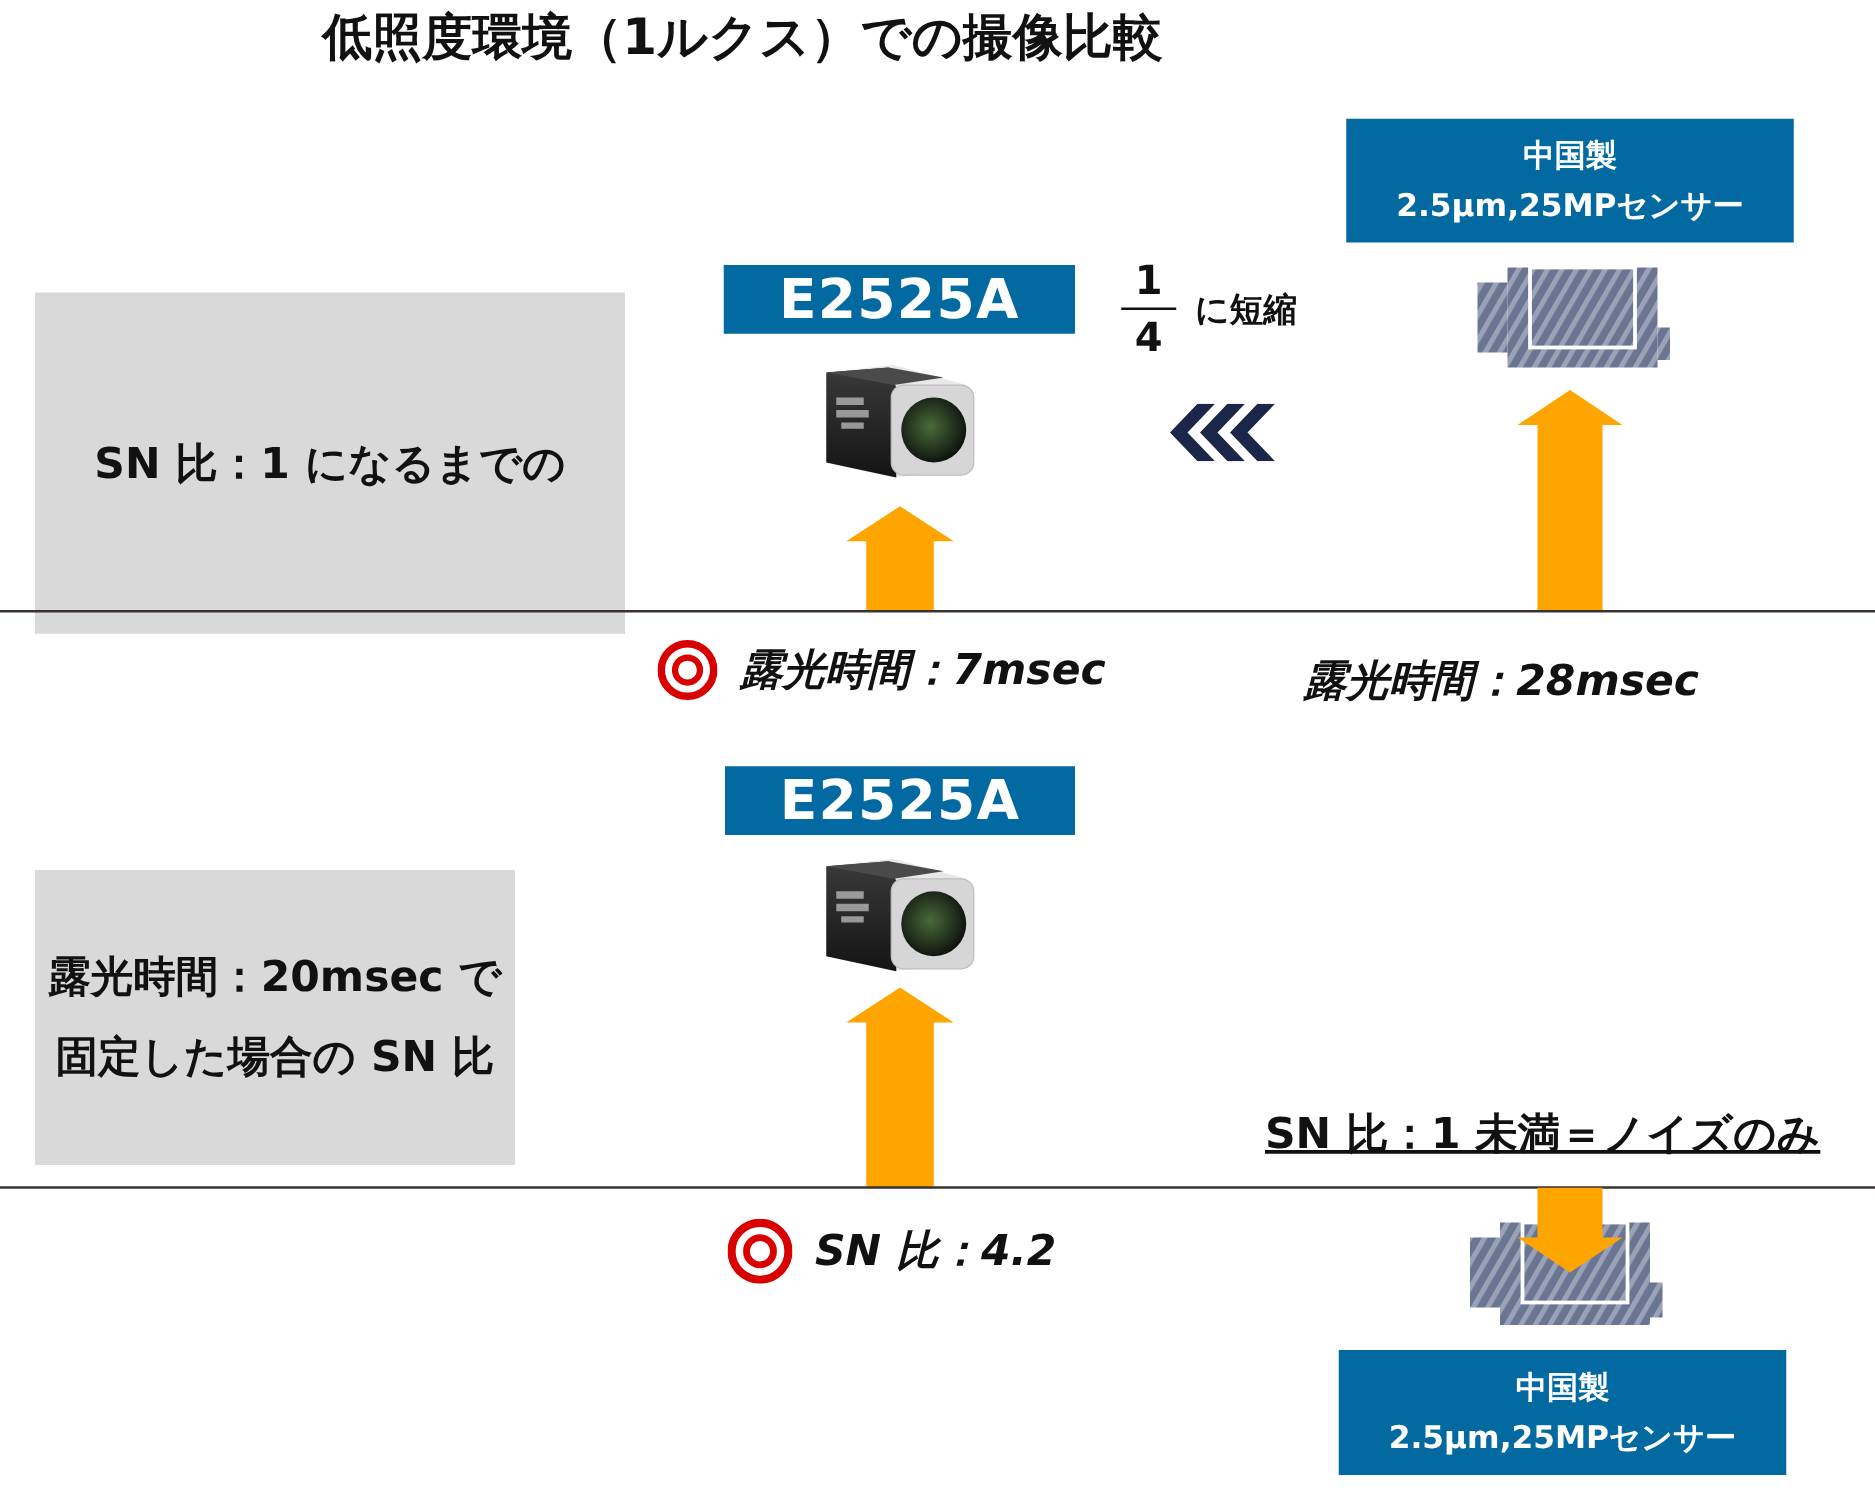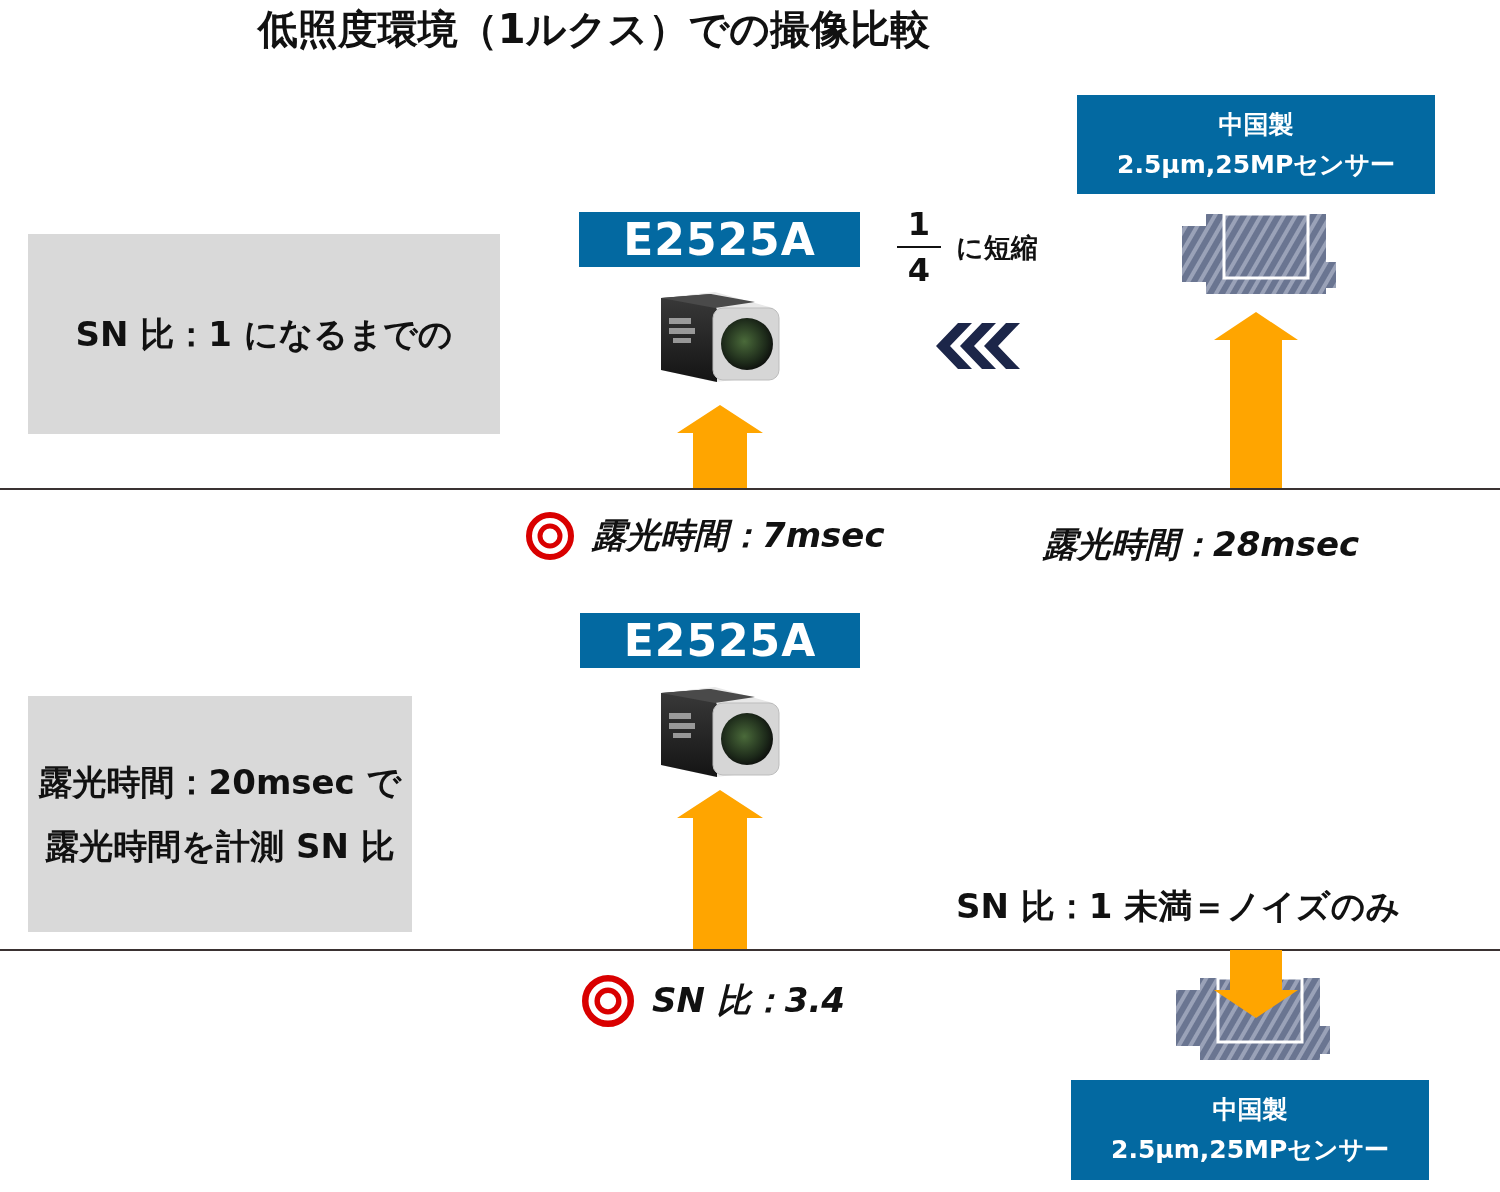--- a/index.html
+++ b/index.html
@@ -38,21 +38,21 @@
     <radialGradient id="lens" cx="0.45" cy="0.45" r="0.6">
       <stop offset="0" stop-color="#4a6a3a"></stop>
       <stop offset="0.7" stop-color="#1d2a1a"></stop>
       <stop offset="1" stop-color="#0b0b0b"></stop>
     </radialGradient>
   </defs>
 </svg>
 
 <div class="abs title">低照度環境（1ルクス）での撮像比較</div>
 
-<div class="abs graybox" style="left:28px; top:234px; width:472px; height:200px;">
+<div class="abs graybox" style="left:28px; top:234px; width:472px; height:273px;">
   <div>SN 比：1 になるまでの</div>
 </div>
 
 <div class="abs navylabel model" style="left:579px; top:212px; width:281px; height:55px;">
   <span>E2525A</span>
 </div>
 
 <svg class="abs" style="left:655px; top:290px;" width="130" height="95" viewBox="0 0 130 95">
   <polygon points="6,8 60,2 118,18 118,86 60,92 6,80" fill="#e8e8e8"></polygon>
   <polygon points="6,8 56,4 62,20 62,92 6,80" fill="url(#camBody)"></polygon>
@@ -124,37 +124,37 @@
   <circle cx="92" cy="54" r="26" fill="url(#lens)"></circle>
   <g fill="#c8c8c8" opacity="0.7">
     <rect x="14" y="28" width="22" height="6"></rect>
     <rect x="14" y="38" width="26" height="6"></rect>
     <rect x="18" y="48" width="18" height="5"></rect>
   </g>
 </svg>
 
 <div class="abs graybox" style="left:28px; top:696px; width:384px; height:236px;">
   <div>露光時間：20msec で</div>
-  <div>露光時間を計測 SN 比</div>
+  <div>固定した場合の SN 比</div>
 </div>
 
 <svg class="abs" style="left:677px; top:790px;" width="86" height="160" viewBox="0 0 86 160">
   <polygon points="43,0 86,28 70,28 70,160 16,160 16,28 0,28" fill="#ffa500"></polygon>
 </svg>
 
-<div class="abs note" style="left:956px; top:884px;">SN 比：1 未満＝ノイズのみ</div>
+<div class="abs note" style="left:1012px; top:884px;text-decoration:underline;">SN 比：1 未満＝ノイズのみ</div>
 
 <div class="abs hline" style="top:949px;"></div>
 
 <div class="abs result" style="left:582px; top:975px;">
   <svg class="target" viewBox="0 0 48 48" style="width:52px;height:52px;">
     <circle cx="24" cy="24" r="21" fill="none" stroke="#d90000" stroke-width="6"></circle>
     <circle cx="24" cy="24" r="10" fill="none" stroke="#d90000" stroke-width="5"></circle>
   </svg>
-  <span>SN 比：3.4</span>
+  <span>SN 比：4.2</span>
 </div>
 
 <svg class="abs" style="left:1174px; top:950px;" width="160" height="112" viewBox="0 0 160 112">
   <rect x="2" y="40" width="24" height="56" fill="url(#stripes)"></rect>
   <rect x="26" y="28" width="120" height="82" fill="url(#stripes)"></rect>
   <rect x="146" y="76" width="10" height="28" fill="url(#stripes)"></rect>
   <rect x="44" y="28" width="84" height="64" fill="url(#stripes)" stroke="#ffffff" stroke-width="3"></rect>
 </svg>
 <svg class="abs" style="left:1214px; top:950px;" width="84" height="96" viewBox="0 0 84 96">
   <polygon points="16,0 68,0 68,40 84,40 42,68 0,40 16,40" fill="#ffa500"></polygon>

